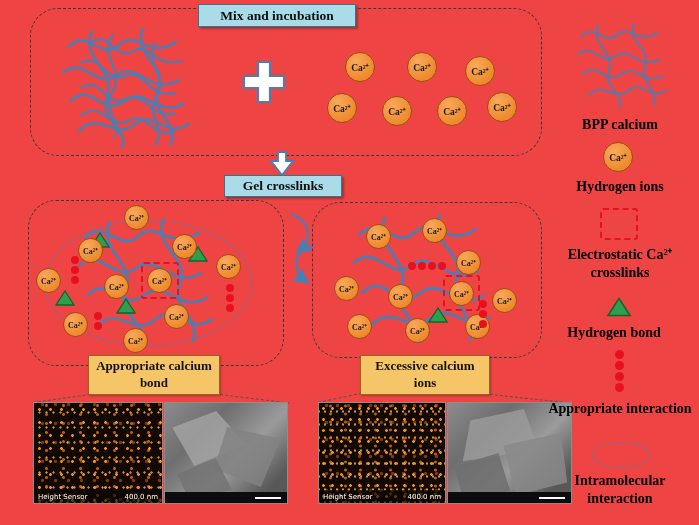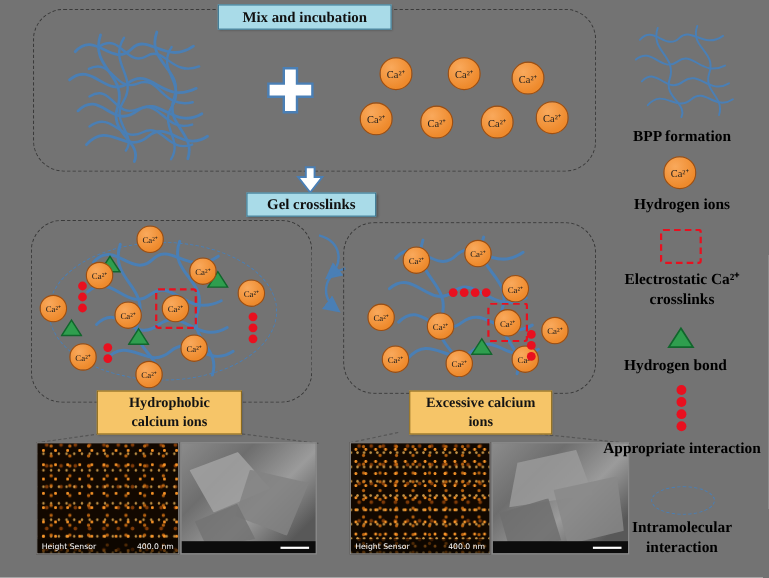--- a/index.html
+++ b/index.html
@@ -1,34 +1,34 @@
 <!DOCTYPE html>
 <html><head>
 <meta charset="utf-8">
 <style>
   * { margin:0; padding:0; box-sizing:border-box; }
   body { background:#ffffff; font-family:"Liberation Serif", serif; }
-  .canvas { position:relative; width:699px; height:525px; background:#737373; overflow:hidden; }
+  .canvas { position:relative; width:699px; height:525px; background:#ef4444; overflow:hidden; }
   .abs { position:absolute; }
 
   .dashed-panel { border:1.6px dashed #3a3a3a; border-radius:28px; background:transparent; }
 
   .title-chip {
     background:#a9dbe8; border:1px solid #38748f; color:#101010;
     display:flex; align-items:center; justify-content:center;
     font-weight:bold; font-size:13.5px; box-shadow:1.5px 1.5px 2px rgba(0,0,0,.3);
     z-index:5;
   }
 
   .ca {
     border-radius:50%;
     background:radial-gradient(circle at 35% 30%, #f9a95c, #ee8a2c 70%);
     border:1px solid #9d4e10;
     display:flex; align-items:center; justify-content:center;
-    font-weight:normal; color:#1c1c1c; z-index:3;
+    font-weight:bold; color:#1c1c1c; z-index:3;
   }
   .ca-big { width:30px; height:30px; font-size:9.5px; }
   .ca-sm  { width:25px; height:25px; font-size:8px; }
 
   .crosslink { border:2px dashed #e8101f; border-radius:3px; z-index:4; background:transparent; }
 
   .electro { border:1.6px dashed #4a7fb5; border-radius:50%; z-index:1; }
 
   .dots { display:flex; gap:2px; z-index:4; }
   .dots.v { flex-direction:column; }
@@ -201,22 +201,22 @@
     </div>
   <div class="abs dots v" style="left:479px;top:300px">
       <div class="dot"></div>
       <div class="dot"></div>
       <div class="dot"></div>
     </div>
   <svg class="abs" style="left:428px;top:306px" width="20" height="18" viewBox="0 0 20 18">
       <polygon points="10,2 19,16 1,16" fill="#2f9e4e" stroke="#11662c" stroke-width="1.3"></polygon>
     </svg>
 
-  <div class="abs caption-chip" style="left:88px;top:355px;width:132px;height:40px">Hydrophobic calcium ions</div>
-  <div class="abs caption-chip" style="left:372px;top:355px;width:130px;height:40px">Excessive calcium ions</div>
+  <div class="abs caption-chip" style="left:88px;top:355px;width:132px;height:40px">Appropriate calcium bond</div>
+  <div class="abs caption-chip" style="left:360px;top:355px;width:130px;height:40px">Excessive calcium ions</div>
 
   <div class="abs connector" style="left:33px;top:402px;width:58px;transform:rotate(-8deg)"></div>
   <div class="abs connector" style="left:220px;top:394px;width:70px;transform:rotate(7deg)"></div>
   <div class="abs connector" style="left:318px;top:402px;width:45px;transform:rotate(-12deg)"></div>
   <div class="abs connector" style="left:490px;top:394px;width:83px;transform:rotate(6deg)"></div>
 
   <div class="abs micro afm" style="left:33px;top:402px;width:130px;height:102px">
     <div class="afm-bar">
       <span>Height Sensor</span>
       <span>400.0 nm</span>
@@ -244,21 +244,21 @@
     <div class="flake" style="left:45%;top:30%;width:52%;height:62%;background:#888888;clip-path:polygon(0 20%,90% 0,100% 80%,20% 100%)"></div>
     <div class="flake" style="left:5%;top:50%;width:48%;height:45%;background:#6f6f6f;clip-path:polygon(0 30%,75% 0,95% 85%,15% 100%)"></div>
     <div class="sem-bar">
         <div class="scalebar"></div>
       </div>
   </div>
 
   <svg class="abs" style="left:574px;top:20px" width="100" height="90" viewBox="0 0 110 100">
       <use href="#sq"></use>
     </svg>
-  <div class="abs legend-label" style="left:545px;top:116px">BPP formation</div>
+  <div class="abs legend-label" style="left:545px;top:116px">BPP calcium</div>
 
   <div class="abs ca ca-big" style="left:603px;top:142px">Ca²⁺</div>
   <div class="abs legend-label" style="left:545px;top:178px">Hydrogen ions</div>
 
   <div class="abs crosslink" style="left:600px;top:208px;width:38px;height:32px"></div>
   <div class="abs legend-label" style="left:545px;top:246px">Electrostatic Ca²⁺ crosslinks</div>
 
   <svg class="abs" style="left:606px;top:296px" width="26" height="22" viewBox="0 0 20 18">
       <polygon points="10,2 19,16 1,16" fill="#2f9e4e" stroke="#11662c" stroke-width="1.3"></polygon>
     </svg>

